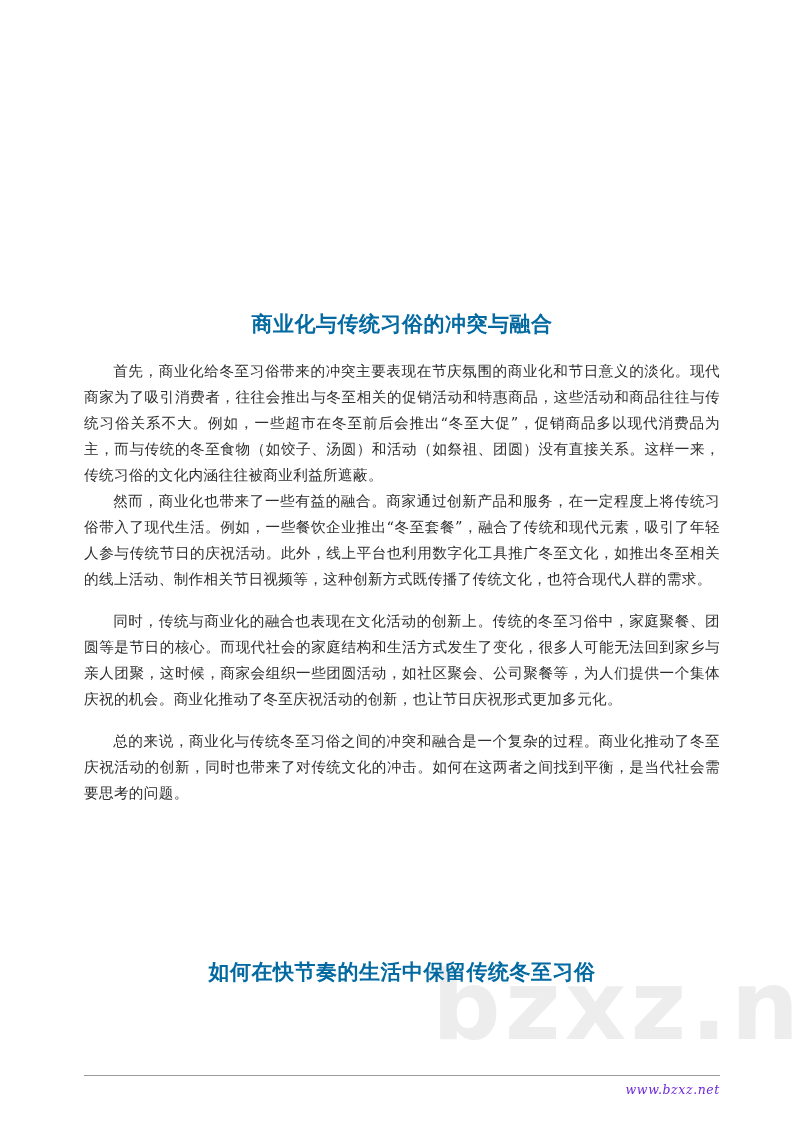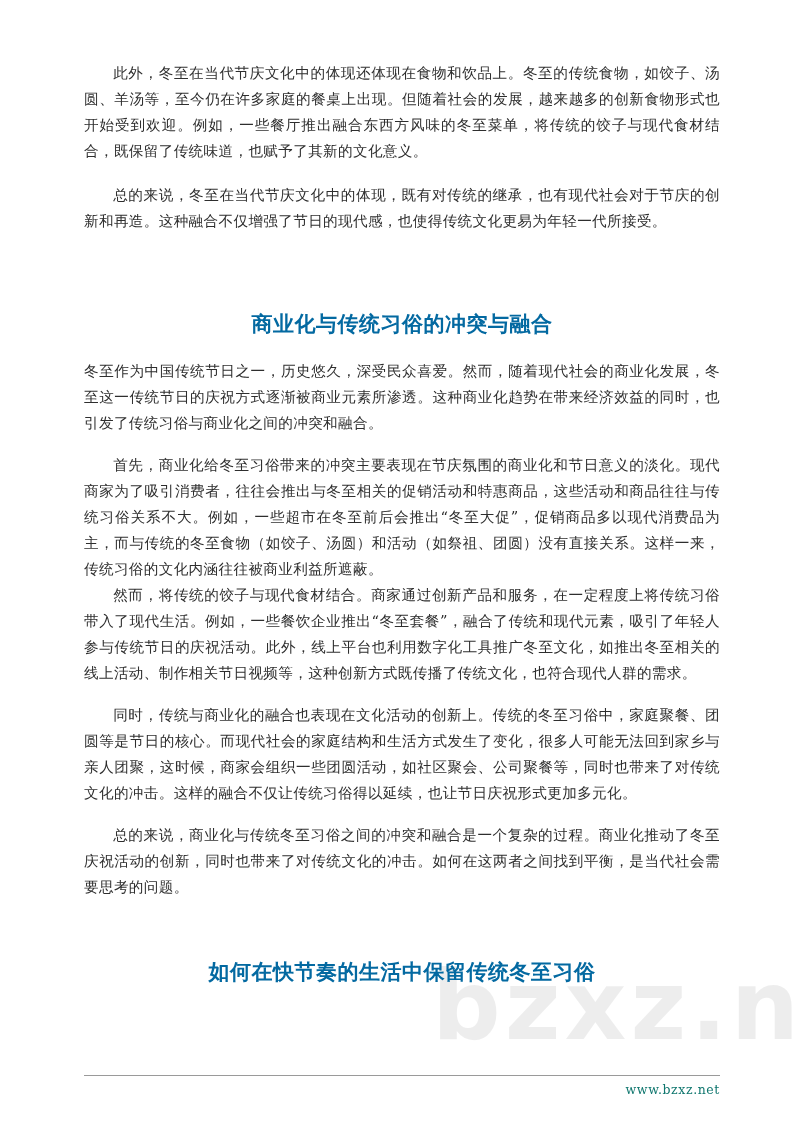--- a/index.html
+++ b/index.html
@@ -63,43 +63,39 @@
       top: 1075px;
       width: 636px;
       height: 0;
       border-top: 1.5px solid #9a9a9a;
     }
     .footer-url {
       position: absolute;
       right: 80px;
       top: 1082px;
       font-family: "DejaVu Serif", "Liberation Serif", serif;
+      font-style: italic;
       font-size: 12.5px;
       letter-spacing: 0.6px;
-      color: #0f766e;
+      color: #6d28d9;
     }
   </style>
 </head>
 <body>
 
 <div class="page">
 
   <div class="watermark">bzxz.net</div>
 
-  <div class="content" style="top:60px;">
-    <p class="para" style="margin-bottom:18px;">此外，冬至在当代节庆文化中的体现还体现在食物和饮品上。冬至的传统食物，如饺子、汤圆、羊汤等，至今仍在许多家庭的餐桌上出现。但随着社会的发展，越来越多的创新食物形式也开始受到欢迎。例如，一些餐厅推出融合东西方风味的冬至菜单，将传统的饺子与现代食材结合，既保留了传统味道，也赋予了其新的文化意义。</p>
-    <p class="para">总的来说，冬至在当代节庆文化中的体现，既有对传统的继承，也有现代社会对于节庆的创新和再造。这种融合不仅增强了节日的现代感，也使得传统文化更易为年轻一代所接受。</p>
-  </div>
 
   <div class="content" style="top:310px;">
     <h2 class="heading" style="margin-bottom:20px;">商业化与传统习俗的冲突与融合</h2>
-    <p class="para noindent" style="margin-bottom:16px;">冬至作为中国传统节日之一，历史悠久，深受民众喜爱。然而，随着现代社会的商业化发展，冬至这一传统节日的庆祝方式逐渐被商业元素所渗透。这种商业化趋势在带来经济效益的同时，也引发了传统习俗与商业化之间的冲突和融合。</p>
     <p class="para" style="">首先，商业化给冬至习俗带来的冲突主要表现在节庆氛围的商业化和节日意义的淡化。现代商家为了吸引消费者，往往会推出与冬至相关的促销活动和特惠商品，这些活动和商品往往与传统习俗关系不大。例如，一些超市在冬至前后会推出“冬至大促”，促销商品多以现代消费品为主，而与传统的冬至食物（如饺子、汤圆）和活动（如祭祖、团圆）没有直接关系。这样一来，传统习俗的文化内涵往往被商业利益所遮蔽。</p>
-    <p class="para" style="margin-bottom:16px;">然而，将传统的饺子与现代食材结合。商家通过创新产品和服务，在一定程度上将传统习俗带入了现代生活。例如，一些餐饮企业推出“冬至套餐”，融合了传统和现代元素，吸引了年轻人参与传统节日的庆祝活动。此外，线上平台也利用数字化工具推广冬至文化，如推出冬至相关的线上活动、制作相关节日视频等，这种创新方式既传播了传统文化，也符合现代人群的需求。</p>
-    <p class="para" style="margin-bottom:16px;">同时，传统与商业化的融合也表现在文化活动的创新上。传统的冬至习俗中，家庭聚餐、团圆等是节日的核心。而现代社会的家庭结构和生活方式发生了变化，很多人可能无法回到家乡与亲人团聚，这时候，商家会组织一些团圆活动，如社区聚会、公司聚餐等，同时也带来了对传统文化的冲击。这样的融合不仅让传统习俗得以延续，也让节日庆祝形式更加多元化。</p>
+    <p class="para" style="margin-bottom:16px;">然而，商业化也带来了一些有益的融合。商家通过创新产品和服务，在一定程度上将传统习俗带入了现代生活。例如，一些餐饮企业推出“冬至套餐”，融合了传统和现代元素，吸引了年轻人参与传统节日的庆祝活动。此外，线上平台也利用数字化工具推广冬至文化，如推出冬至相关的线上活动、制作相关节日视频等，这种创新方式既传播了传统文化，也符合现代人群的需求。</p>
+    <p class="para" style="margin-bottom:16px;">同时，传统与商业化的融合也表现在文化活动的创新上。传统的冬至习俗中，家庭聚餐、团圆等是节日的核心。而现代社会的家庭结构和生活方式发生了变化，很多人可能无法回到家乡与亲人团聚，这时候，商家会组织一些团圆活动，如社区聚会、公司聚餐等，为人们提供一个集体庆祝的机会。商业化推动了冬至庆祝活动的创新，也让节日庆祝形式更加多元化。</p>
     <p class="para">总的来说，商业化与传统冬至习俗之间的冲突和融合是一个复杂的过程。商业化推动了冬至庆祝活动的创新，同时也带来了对传统文化的冲击。如何在这两者之间找到平衡，是当代社会需要思考的问题。</p>
   </div>
 
   <div class="content" style="top:958px;">
     <h2 class="heading" style="margin-bottom:11px;font-family:Liberation Mono, monospace;">如何在快节奏的生活中保留传统冬至习俗</h2>
   </div>
 
   <div class="footer-rule"></div>
   <div class="footer-url">www.bzxz.net</div>
 

